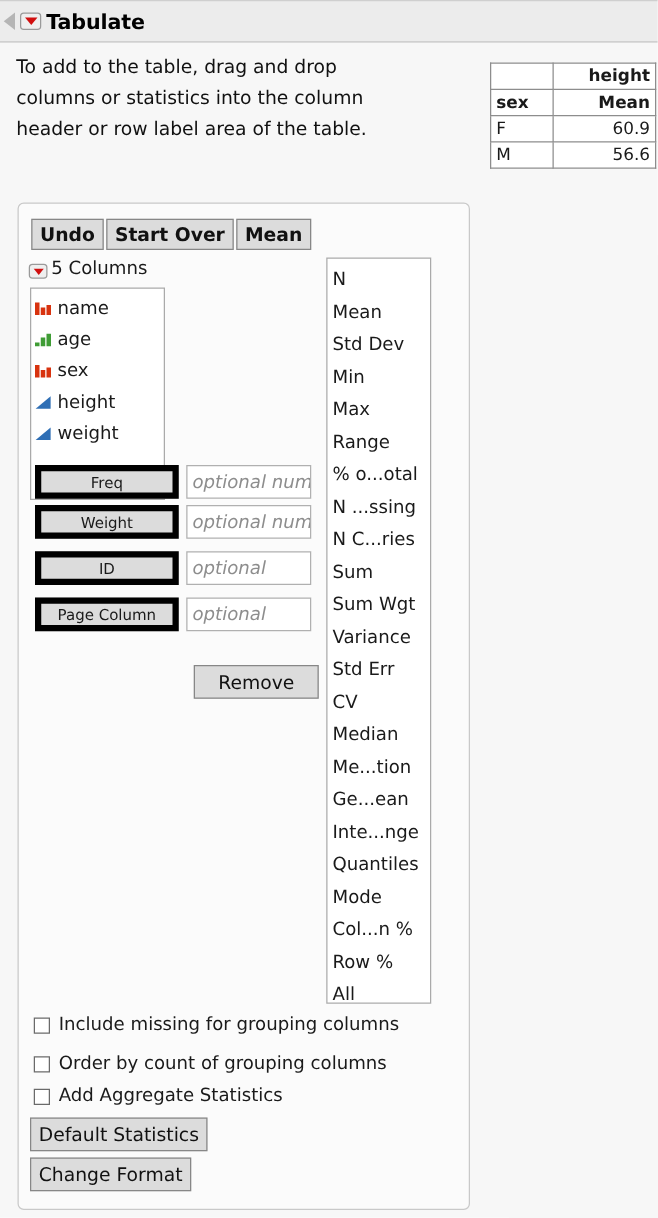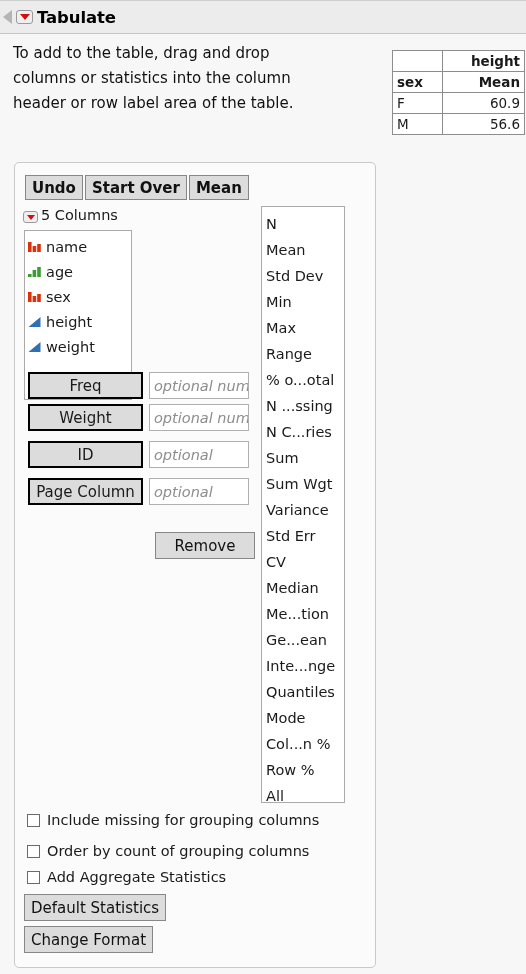--- a/index.html
+++ b/index.html
@@ -191,23 +191,23 @@
   .rolerow {
     position: absolute;
     display: flex;
     align-items: center;
     gap: 6px;
   }
   .rolebtn {
     width: 115px;
     height: 27px;
     background: #dcdcdc;
-    border: 2px solid #000000;
-    box-sizing: border-box;
-    font-size: 15px;
+    border: 5px solid #000000;
+    box-sizing: border-box;
+    font-size: 12px;
     display: flex;
     align-items: center;
     justify-content: center;
     cursor: default;
   }
   .rolefield {
     height: 27px;
     background: #fff;
     border: 1px solid #b0b0b0;
     box-sizing: border-box;

